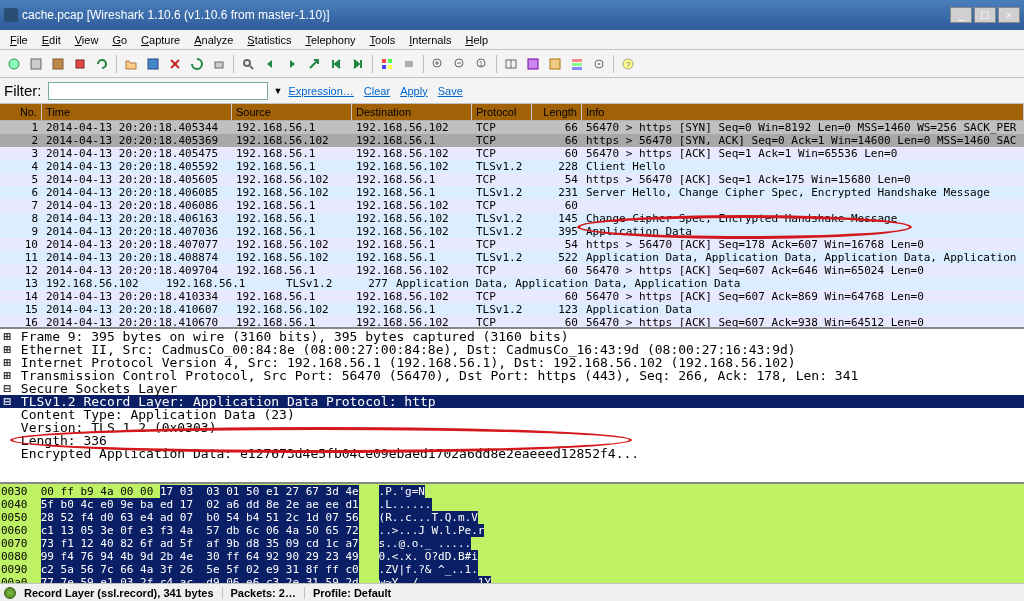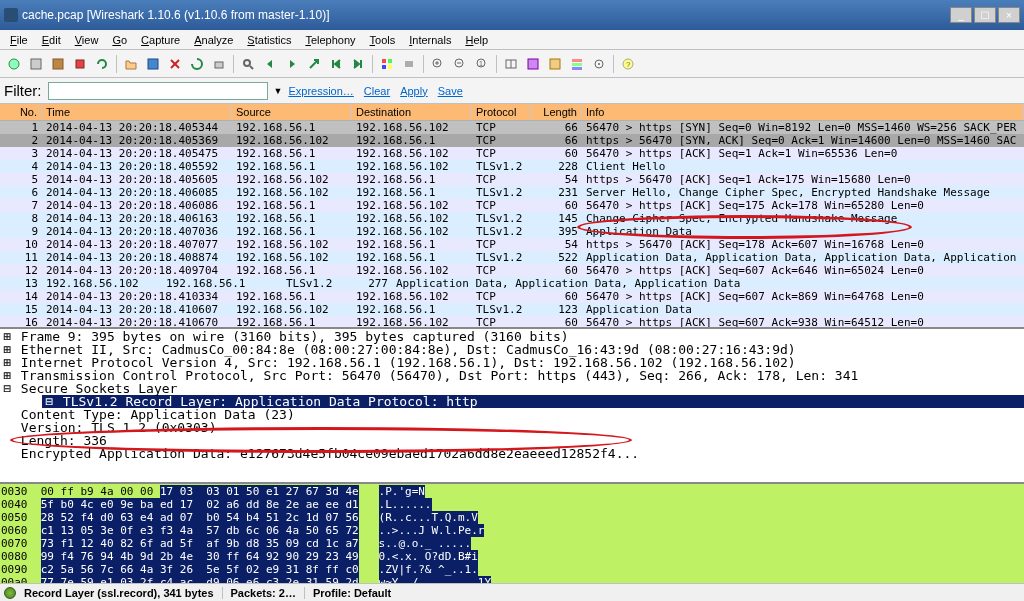--- a/index.html
+++ b/index.html
@@ -13,40 +13,40 @@
 .menubar span { padding: 2px 6px; cursor: default; }
 .menubar span:first-letter { text-decoration: underline; }
 .toolbar { background: #f4f4f4; border-bottom: 1px solid #c0c0c0; height: 28px; display: flex; align-items: center; padding: 0 4px; gap: 2px; }
 .tbtn { width: 20px; height: 20px; border: 1px solid transparent; display: flex; align-items: center; justify-content: center; border-radius: 2px; }
 .tsep { width: 1px; height: 18px; background: #c0c0c0; margin: 0 2px; }
 .filterbar { background: #f4f4f4; border-bottom: 1px solid #c0c0c0; height: 26px; display: flex; align-items: center; padding: 2px 4px; gap: 6px; }
 .filterbar label { font-size: 15px; }
 .filterbar input { width: 220px; height: 18px; border: 1px solid #7a9; background: #fff; padding: 0 4px; font-size: 11px; }
 .filterbar .lnk { color: #0066cc; text-decoration: underline; font-size: 11px; margin-right: 4px; }
 .packet-list { flex: 0 0 225px; overflow-y: auto; overflow-x: hidden; background: #fff; border-bottom: 2px solid #888; position: relative; }
-.plist-header { display: flex; background: #fdba74; border-bottom: 1px solid #b0b0b0; position: sticky; top: 0; font-size: 11px; }
+.plist-header { display: flex; background: #a16207; border-bottom: 1px solid #b0b0b0; position: sticky; top: 0; font-size: 11px; }
 .plist-header div { padding: 2px 4px; border-right: 1px solid #c8c8c8; overflow: hidden; white-space: nowrap; }
 .col-no { width: 42px; text-align: right; }
 .col-time { width: 190px; }
 .col-src { width: 120px; }
 .col-dst { width: 120px; }
 .col-proto { width: 60px; }
 .col-len { width: 50px; text-align: right; }
 .col-info { flex: 1; }
 .plist-row { display: flex; font-family: "Lucida Console", Monaco, monospace; font-size: 11px; height: 13px; line-height: 13px; }
 .plist-row div { padding: 0 4px; overflow: hidden; white-space: nowrap; }
 .plist-row.tcp { background: #e8e8ff; }
 .plist-row.tls { background: #daeeff; }
 .plist-row.selected { background: #c0c0c0; }
 .plist-row.selected2 { background: #a8a8a8; }
 .red-oval-1 { position: absolute; border: 3px solid #d4171c; border-radius: 50%; width: 335px; height: 24px; left: 577px; top: 111px; pointer-events: none; }
 .details-pane { flex: 0 0 155px; background: #fff; border-bottom: 2px solid #888; overflow-y: auto; font-family: "Lucida Console", Monaco, monospace; font-size: 13px; position: relative; padding: 1px 0; }
 .details-line { white-space: nowrap; padding: 0 2px; line-height: 13px; height: 13px; }
 .details-line .exp { display: inline-block; width: 11px; text-align: center; }
-.details-highlight { background: #0a1f66; color: #fff; margin-left: 42px; }
+.details-highlight { background: #0a1f66; color: #fff; }
 .red-oval-2 { position: absolute; left: 10px; top: 98px; width: 622px; height: 26px; border: 3px solid #d4171c; border-radius: 50%; pointer-events: none; }
 .hex-pane { flex: 1; background: #bef264; font-family: "Lucida Console", Monaco, monospace; font-size: 11px; overflow: auto; padding: 1px; line-height: 13px; }
 .hex-line { white-space: pre; }
 .hex-sel { background: #0a1f66; color: #fff; }
 .statusbar { height: 18px; background: #f0f0f0; border-top: 1px solid #c0c0c0; display: flex; align-items: center; padding: 0 4px; font-size: 11px; gap: 8px; font-weight: bold; }
 .statusbar .sb-cell { border-right: 1px solid #c0c0c0; padding-right: 8px; }
 .sb-icon { width: 12px; height: 12px; border-radius: 50%; background: radial-gradient(#7fbf3f, #4a7a1f); border: 1px solid #3a5a1a; }
 svg { display: block; }
 </style>
 </head>
@@ -309,21 +309,20 @@
         <div class="col-len">231</div>
         <div class="col-info">Server Hello, Change Cipher Spec, Encrypted Handshake Message</div>
       </div>
       <div class="plist-row tcp">
         <div class="col-no">7</div>
         <div class="col-time">2014-04-13 20:20:18.406086</div>
         <div class="col-src">192.168.56.1</div>
         <div class="col-dst">192.168.56.102</div>
         <div class="col-proto">TCP</div>
         <div class="col-len">60</div>
-        <div class="col-info">56470 &gt; https [ACK] Seq=175 Ack=178 Win=65280 Len=0</div>
       </div>
       <div class="plist-row tls">
         <div class="col-no">8</div>
         <div class="col-time">2014-04-13 20:20:18.406163</div>
         <div class="col-src">192.168.56.1</div>
         <div class="col-dst">192.168.56.102</div>
         <div class="col-proto">TLSv1.2</div>
         <div class="col-len">145</div>
         <div class="col-info">Change Cipher Spec, Encrypted Handshake Message</div>
       </div>

